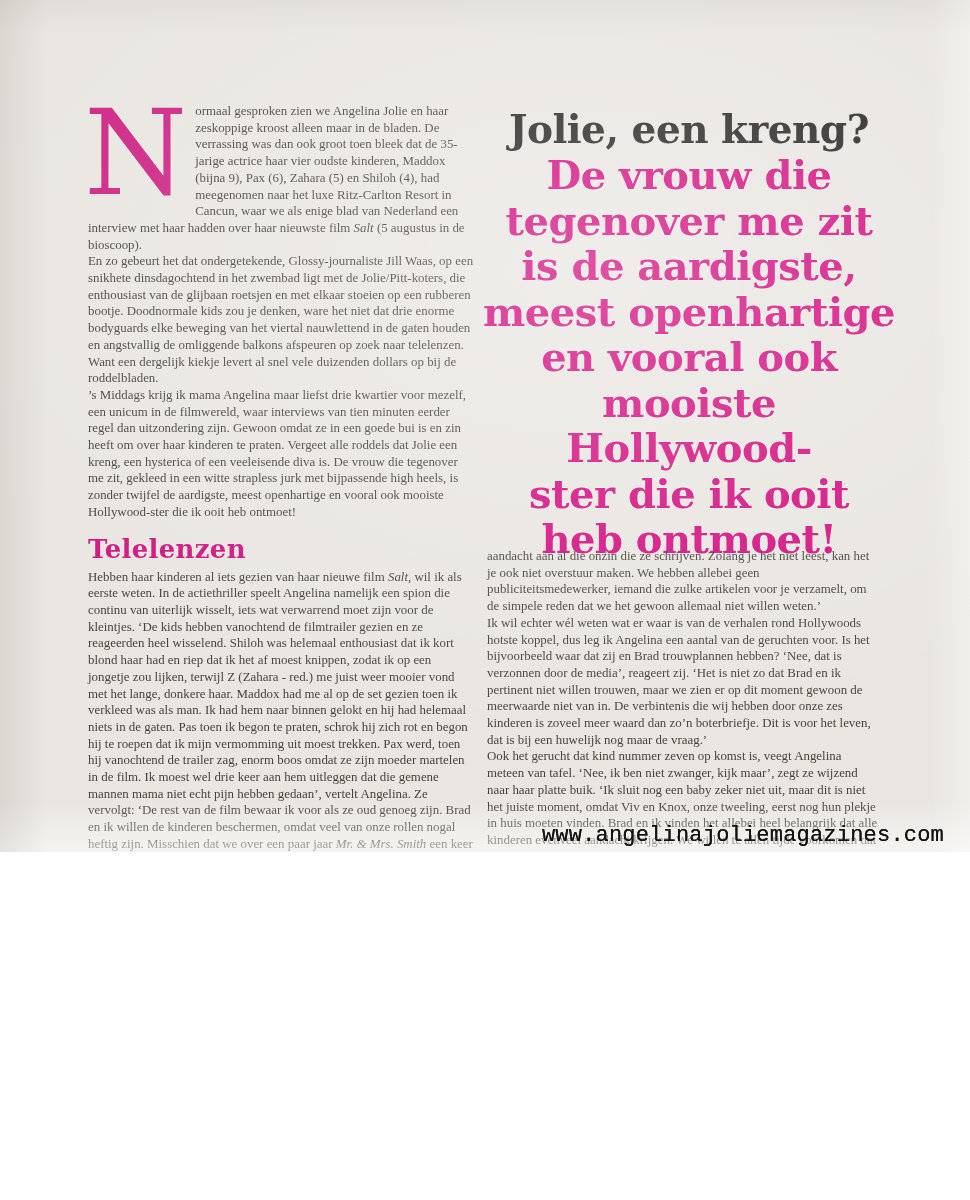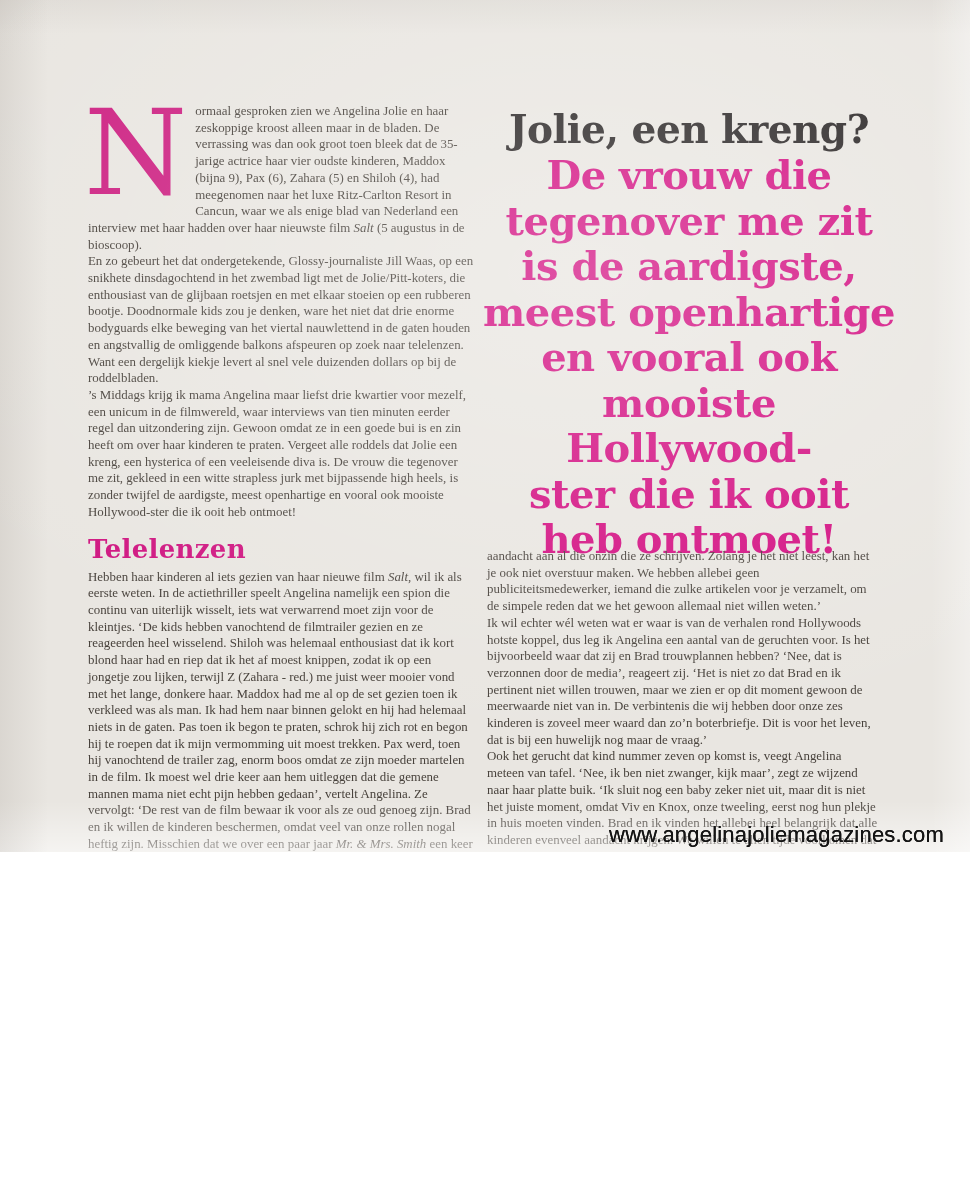--- a/index.html
+++ b/index.html
@@ -75,21 +75,21 @@
   .page-credit{
     position:absolute;left:792px;top:1176px;z-index:6;
     font-family:"Liberation Serif", serif;
     font-style:italic;font-size:17px;
     color:rgba(70,62,55,0.45);
     text-decoration:underline;
     white-space:nowrap;
   }
   .watermark{
     position:absolute;right:26px;bottom:4px;z-index:7;
-    font-family:Liberation Sans, sans-serif;
+    font-family:Liberation Mono, monospace;
     font-size:22px;letter-spacing:0.2px;
     color:#141414;
     text-shadow:0 0 0.6px #141414;
     white-space:nowrap;
   }
 </style>
 </head>
 <body>
 
 <div class="page">

